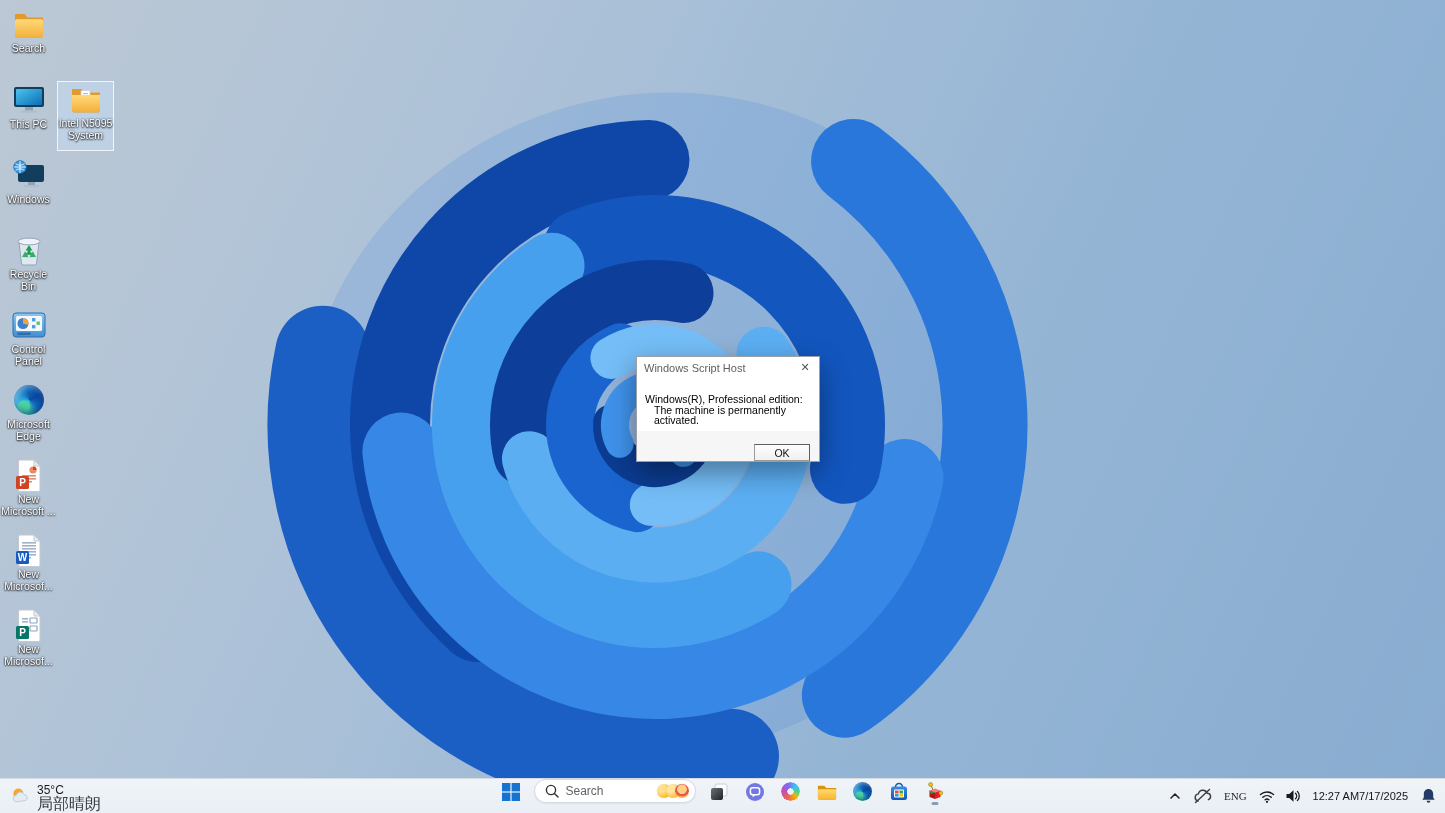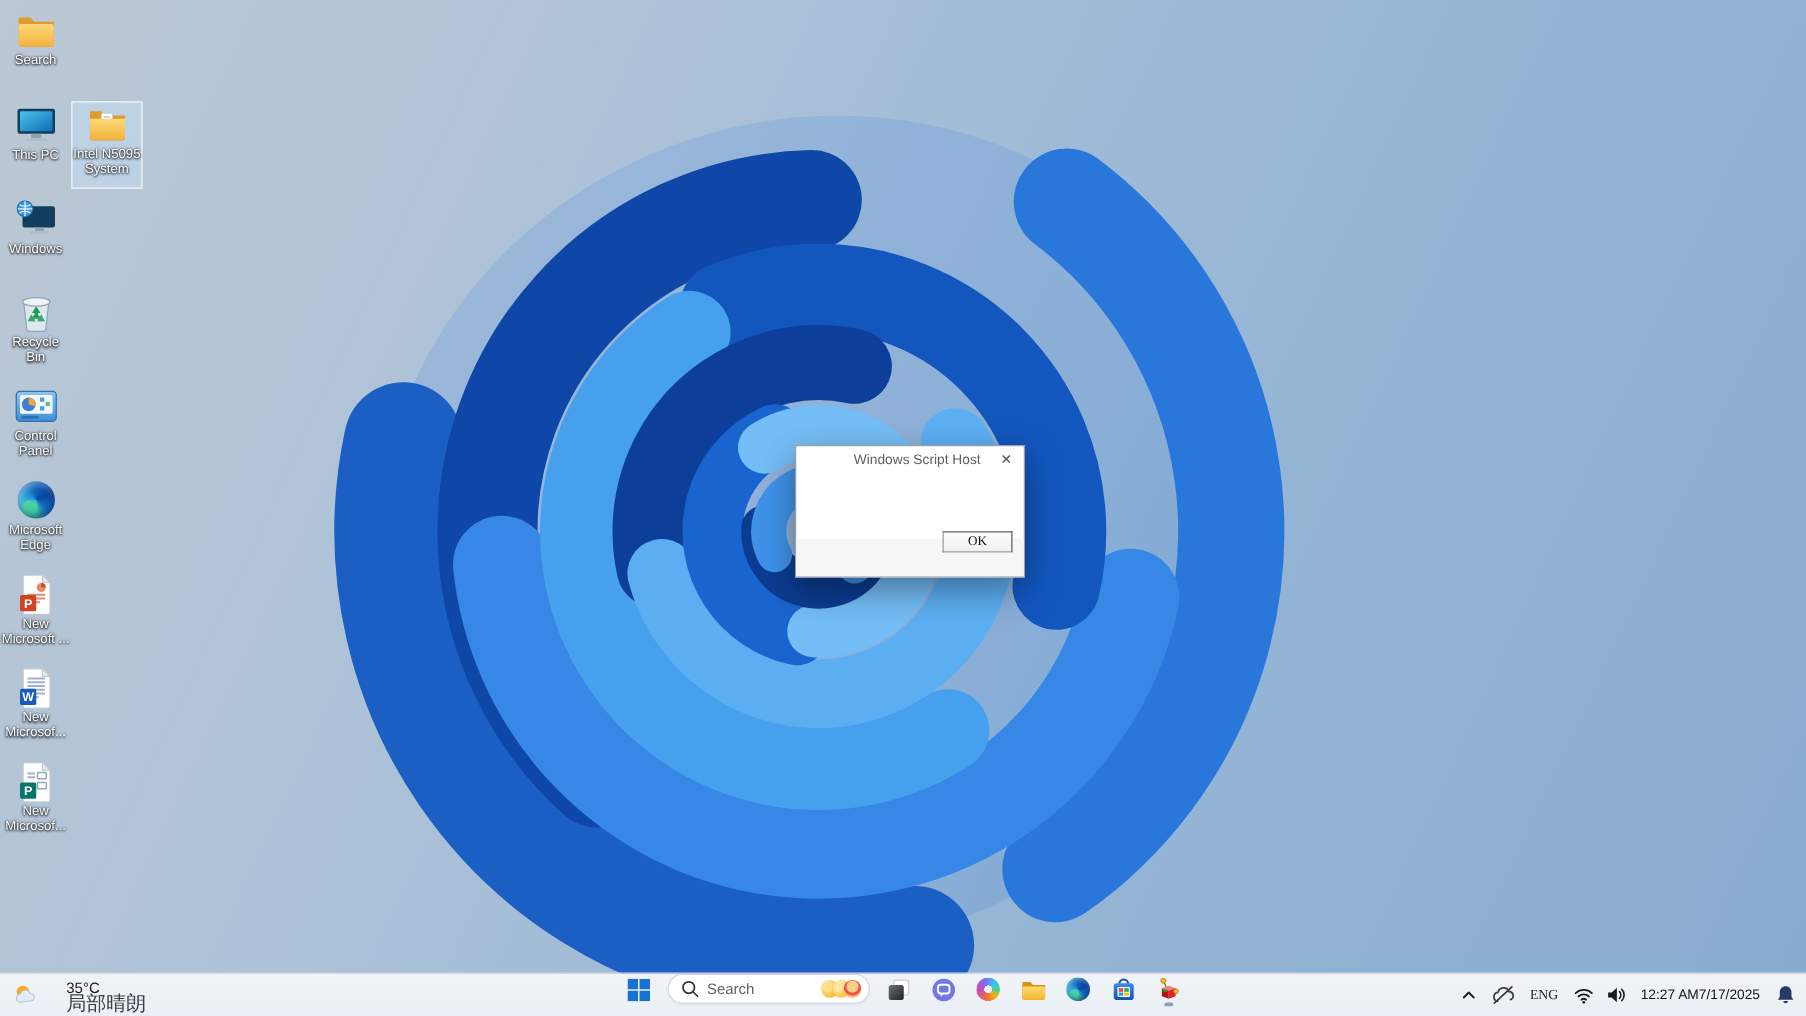--- a/index.html
+++ b/index.html
@@ -11,33 +11,33 @@
   
   .dcell { position:absolute; width:57px; height:70px; display:flex; flex-direction:column;
            align-items:center; cursor:default; border:1px solid transparent; }
   .dcell.selected { background:rgba(196,219,240,.55); border:1px solid rgba(255,255,255,.8); }
   .dart { width:34px; height:34px; display:flex; align-items:center; justify-content:center; flex:0 0 34px; }
   .dlbl { margin-top:1px; font-size:10.5px; line-height:12px; color:#fff; text-align:center;
           white-space:pre-line; text-shadow:0 1px 2px rgba(0,0,0,.95), 0 0 2px rgba(0,0,0,.85); }
 
   
   .wsh { position:absolute; left:636px; top:356px; width:184px; height:106px; background:#fff;
-         border:1px solid #9aa0a6; box-shadow:0 10px 26px rgba(0,0,0,.38); font-size:11px;padding-left:39px; }
+         border:1px solid #9aa0a6; box-shadow:0 10px 26px rgba(0,0,0,.38); font-size:11px; }
   .wsh-title { height:21px; display:flex; align-items:center; padding:0 7px; }
   .wsh-title-text { flex:1; color:#5f5f5f; font-size:11px; }
   .wsh-close { width:14px; height:14px; display:flex; align-items:center; justify-content:center;
                color:#555; font-size:11px; cursor:pointer; }
   .wsh-body { padding:16px 8px 0 8px; color:#000; }
   .wsh-line1 { font-size:10.5px; line-height:10.5px; }
   .wsh-line2 { font-size:10.5px; line-height:10.5px; padding-left:9px; }
   .wsh-footer { position:absolute; left:0; right:0; bottom:0; height:30px; background:#f6f6f6; }
-  .wsh-ok { position:absolute; right:9px; bottom:19px; width:56px; height:17px; font-size:10.5px;
+  .wsh-ok { position:absolute; right:9px; bottom:0; width:56px; height:17px; font-size:10.5px;
             background:linear-gradient(#fdfdfd,#f0f0f0); border:1px solid #9b9b9b;
             border-top-color:#5e5e5e; border-right-color:#5e5e5e; color:#111; cursor:pointer;
-            font-family:Liberation Serif, serif; }
+            font-family:Liberation Sans, sans-serif; }
 
   
   .taskbar { position:absolute; left:0; bottom:0; width:1445px; height:35px;
              background:linear-gradient(#f0f4f8,#e9eff5); border-top:1px solid #d5dce3;
              display:flex; align-items:center; }
   .tb-center { position:absolute; left:50%; transform:translateX(-50%); display:flex;
                align-items:flex-start; gap:10px; height:35px; }
   .tb-btn { width:26px; height:26px; display:flex; align-items:center; justify-content:center;
             border-radius:5px; cursor:pointer; position:relative; }
   .run-dot { position:absolute; bottom:0px; left:50%; transform:translateX(-50%);
@@ -47,21 +47,21 @@
                 box-shadow:0 1px 2px rgba(0,0,0,.06); cursor:text; }
   .searchpill input { flex:1; border:none; outline:none; background:transparent; font-size:12px;
                       color:#333; min-width:0; font-family:"Liberation Sans", sans-serif; }
   .searchpill input::placeholder { color:#5f6368; }
   .emo { width:14px; height:14px; border-radius:50%; margin-left:-5px; flex:0 0 14px;
          box-shadow:0 0 1px rgba(0,0,0,.25); }
   .emo-1 { background:radial-gradient(circle at 35% 32%, #ffe08a 0 28%, #ffc63d 60%, #f5a623); }
   .emo-2 { background:radial-gradient(circle at 35% 32%, #ffe6a0 0 28%, #ffc94d 60%, #f7ad2b); }
   .emo-3 { background:radial-gradient(circle at 50% 38%, #ffd180 0 40%, #ef5350 46% 62%, #ffb74d 66%); }
 
-  .tb-left { position:absolute; left:10px; display:flex; align-items:center; gap:23px; cursor:pointer; }
+  .tb-left { position:absolute; left:10px; display:flex; align-items:center; gap:7px; cursor:pointer; }
   .wx-temp { font-size:12px; color:#1b1b1b; line-height:14px; }
   .wx-cond { font-size:16px; color:#3a3f46; line-height:13px; }
 
   .tb-right { position:absolute; right:6px; display:flex; align-items:center; gap:4px; height:35px; }
   .tray-item { display:flex; align-items:center; justify-content:center; height:28px; min-width:22px;
                border-radius:4px; cursor:pointer; padding:0 3px; }
   .tray-lang { font-size:11px; color:#1f1f1f; padding:0 5px;font-family:Liberation Serif, serif; }
   .tray-clock { text-align:right; font-size:11px; line-height:13px; color:#141414; padding:0 5px; }
 
   
@@ -267,20 +267,24 @@
     </div>
     <div class="dlbl">Intel N5095
 System</div>
   </div>
 
   <div class="wsh">
     <div class="wsh-title">
       <span class="wsh-title-text">Windows Script Host</span>
       <span class="wsh-close">✕</span>
     </div>
+    <div class="wsh-body">
+      <div class="wsh-line1">Windows(R), Professional edition:</div>
+      <div class="wsh-line2">The machine is permanently activated.</div>
+    </div>
     <div class="wsh-footer"></div>
     <button class="wsh-ok">OK</button>
   </div>
 
   <div class="taskbar">
 
     <div class="tb-left">
       <svg class="i20" viewBox="0 0 24 24">
         <circle cx="10" cy="9" r="6" fill="#f7a928"></circle>
         <path d="M7 19 a4 4 0 0 1 .6-7.9 a5 5 0 0 1 9.5-.6 a3.6 3.6 0 0 1 .9 7.1 Z" fill="#e3ebf4" stroke="#b9c6d4" stroke-width="1"></path>

